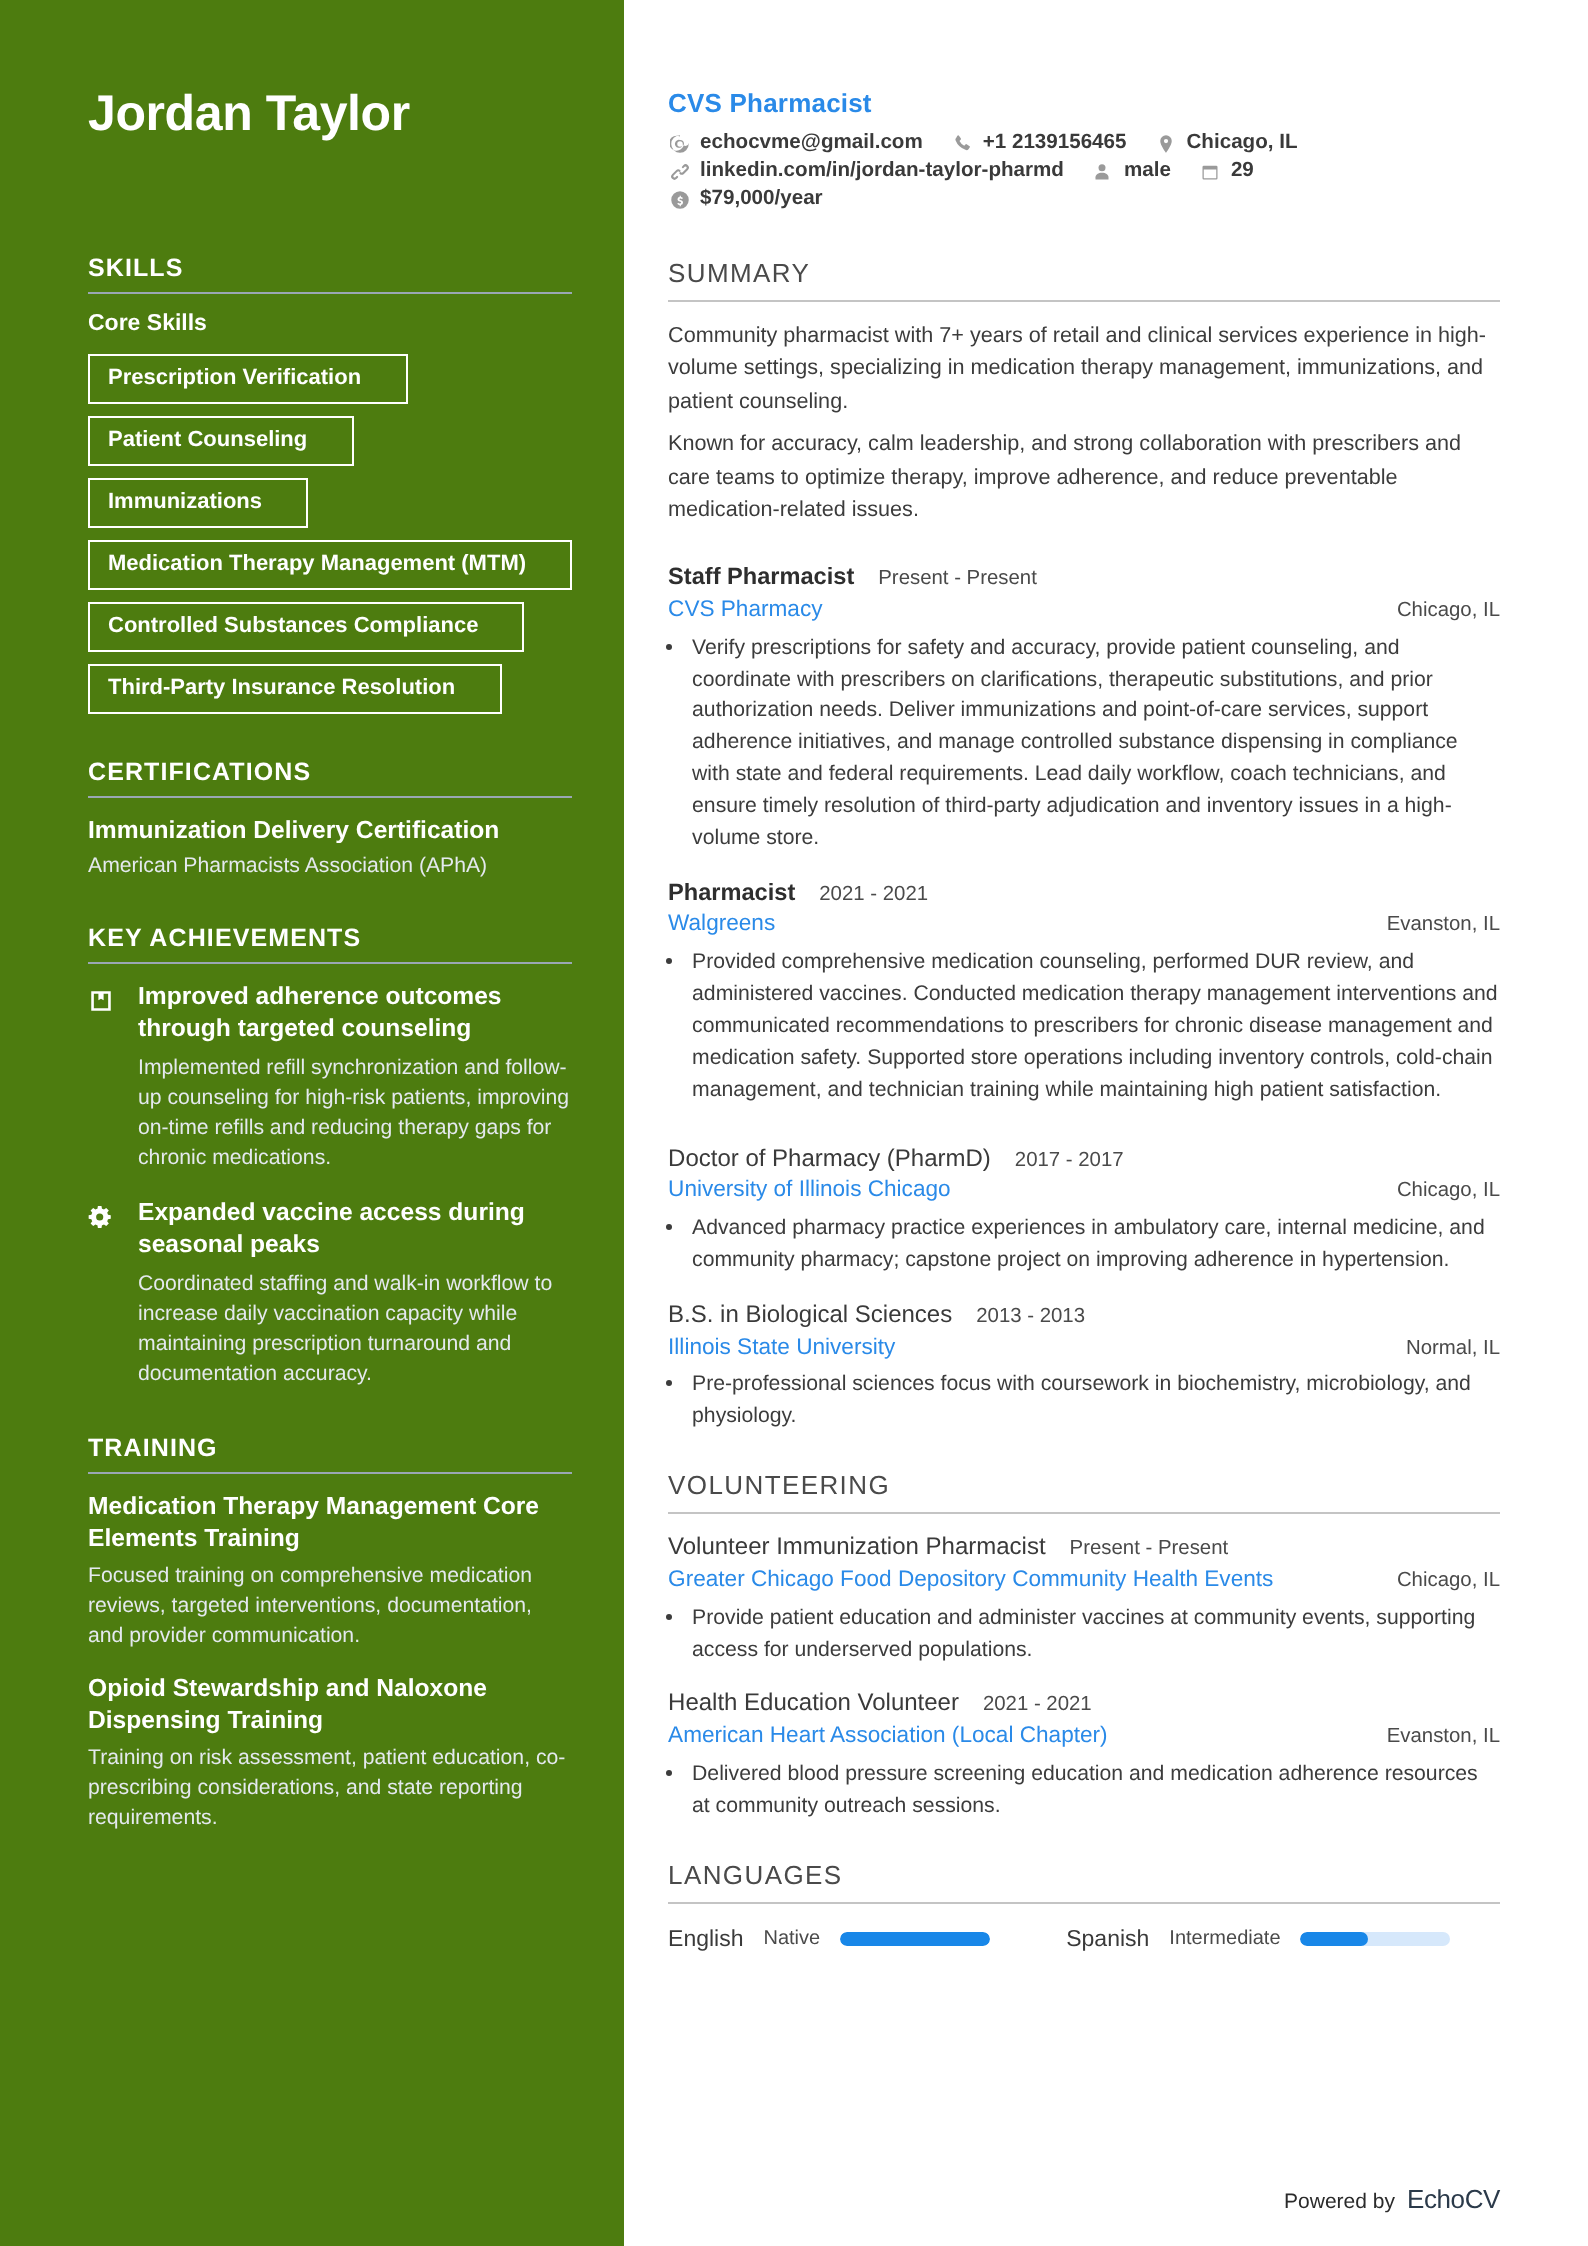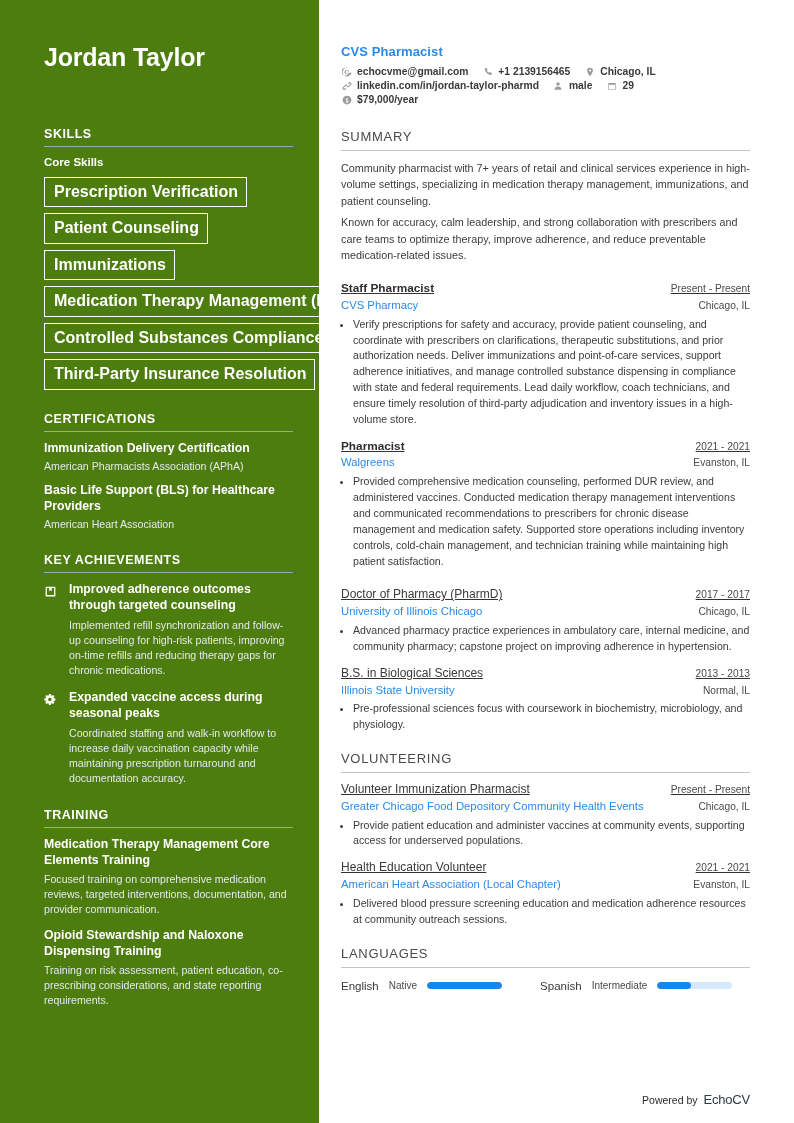--- a/index.html
+++ b/index.html
@@ -38,22 +38,22 @@
   }
   .side-sub {
     font-size: 11.5px;
     font-weight: bold;
     margin-bottom: 9px;
     color: #ffffff;
   }
   .chips { display: flex; flex-wrap: wrap; gap: 6px 8px; }
   .chip {
     border: 1.2px solid #ffffff;
-    padding: 5px 8px 6px 9px;
-    font-size: 16px;
+    padding: 5px 22px 6px 9px;
+    font-size: 11px;
     font-weight: bold;
     line-height: 1.1;
     color: #ffffff;
     white-space: nowrap;
   }
   .cert-item { margin-bottom: 10px; }
   .cert-name {
     font-size: 12.3px;
     font-weight: bold;
     line-height: 1.28;
@@ -149,24 +149,22 @@
   }
   .summary-p {
     font-size: 10.8px;
     line-height: 1.52;
     color: #3c3c3c;
     margin-bottom: 5px;
   }
   .entry { margin-bottom: 11px; }
   .entry-top {
     display: flex;
-    justify-content: space-between;
     align-items: baseline;
     gap: 12px;
-    text-decoration: underline;
   }
   .entry-title {
     font-size: 11.8px;
     font-weight: bold;
     color: #2e2e2e;
     line-height: 1.32;
   }
   .entry-title.light { font-weight: normal; color: #3a3a3a; font-size: 12px; }
   .entry-dates {
     font-size: 10.2px;
@@ -253,24 +251,20 @@
         </div>
     </section>
 
     <section class="side-sec">
       <div class="side-sec-title">CERTIFICATIONS</div>
       <div id="cert-list">
           <div class="cert-item">
             <div class="cert-name">Immunization Delivery Certification</div>
             <div class="cert-org">American Pharmacists Association (APhA)</div>
           </div>
-          <div class="cert-item">
-            <div class="cert-name">Basic Life Support (BLS) for Healthcare Providers</div>
-            <div class="cert-org">American Heart Association</div>
-          </div>
         </div>
     </section>
 
     <section class="side-sec">
       <div class="side-sec-title">KEY ACHIEVEMENTS</div>
       <div id="ach-list">
           <div class="ach-item">
             <div class="ach-icon">
               <svg viewBox="0 0 16 16">
                 <path d="M2 2h12v12H2zm1.6 1.6v8.8h8.8V3.6H9.6v4l-1.6-1-1.6 1v-4z"></path>

